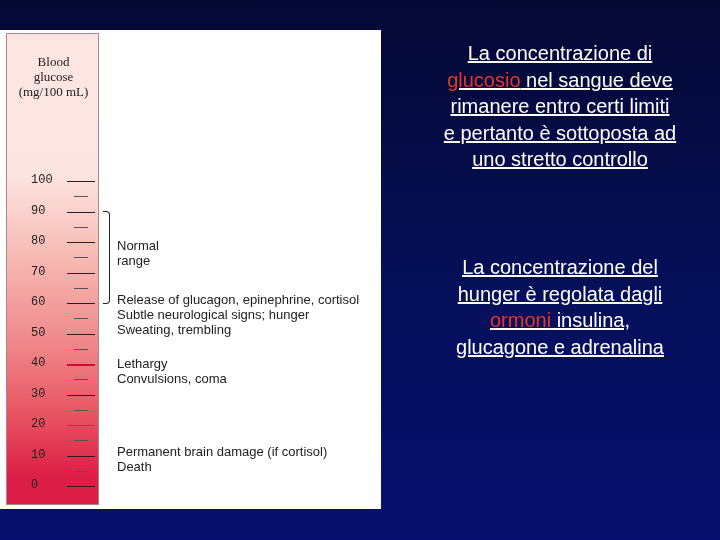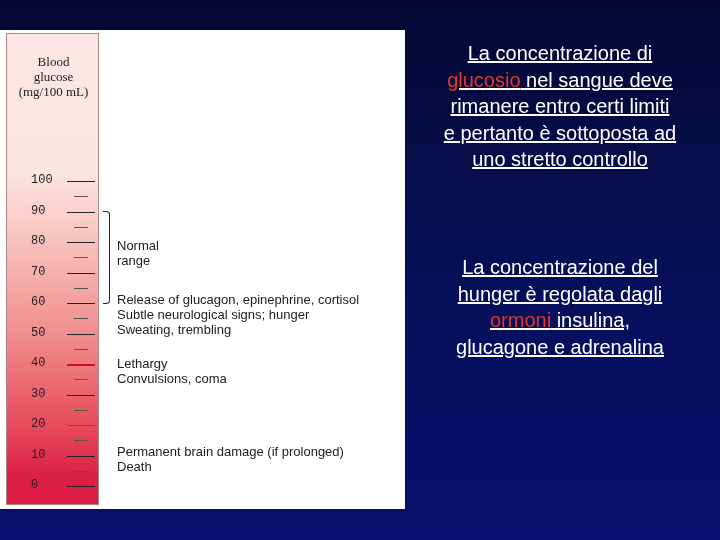--- a/index.html
+++ b/index.html
@@ -4,21 +4,20 @@
 <style>
   html, body { margin: 0; padding: 0; }
   body {
     width: 720px; height: 540px; overflow: hidden; position: relative;
     background: linear-gradient(to bottom, #040833 0%, #06105a 55%, #070f6e 100%);
     font-family: "Liberation Sans", sans-serif;
   }
   .figure {
     position: absolute; left: 0; top: 30px; width: 381px; height: 479px;
     background: #ffffff;
-    padding-left: 24px;
   }
   .gauge {
     position: absolute; left: 6px; top: 3px; width: 93px; height: 472px;
     border: 1px solid #a88;
     background: linear-gradient(to bottom, #fde6e2 0%, #fce4e0 30%, #f7b8b2 48%, #f08a8c 65%, #e8505f 82%, #dc1f46 94%, #dc1d45 100%);
     box-sizing: border-box;
   }
   .gauge-title {
     position: absolute; left: 0; width: 93px; top: 20px; text-align: center;
     font-family: "Liberation Serif", serif; font-size: 13px; line-height: 15px; color: #222;
@@ -111,21 +110,21 @@
     <div>Subtle neurological signs; hunger</div>
     <div>Sweating, trembling</div>
   </div>
 
   <div class="effect" style="top:326px">
     <div>Lethargy</div>
     <div>Convulsions, coma</div>
   </div>
 
   <div class="effect" style="top:414px">
-    <div>Permanent brain damage (if prolonged)</div>
+    <div>Permanent brain damage (if cortisol)</div>
     <div>Death</div>
   </div>
 </div>
 
 <div class="text-block" style="top:40px">
   <div>La concentrazione di</div>
   <div><span class="hl">glucosio</span><span> nel sangue deve</span></div>
   <div>rimanere entro certi limiti</div>
   <div>e pertanto è sottoposta ad</div>
   <div>uno stretto controllo</div>

